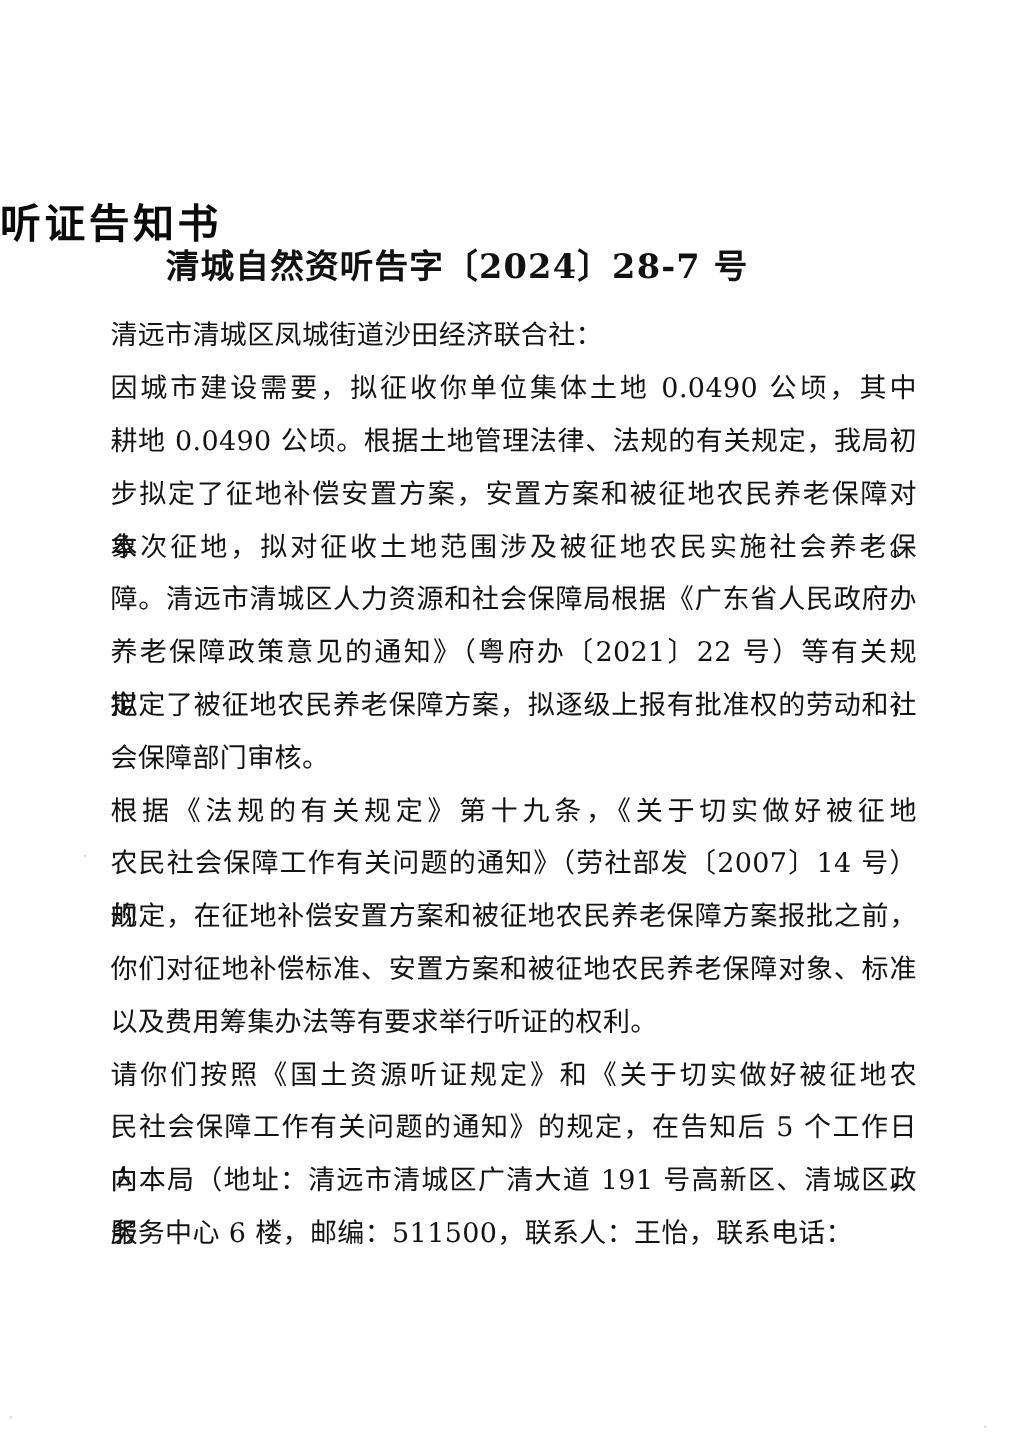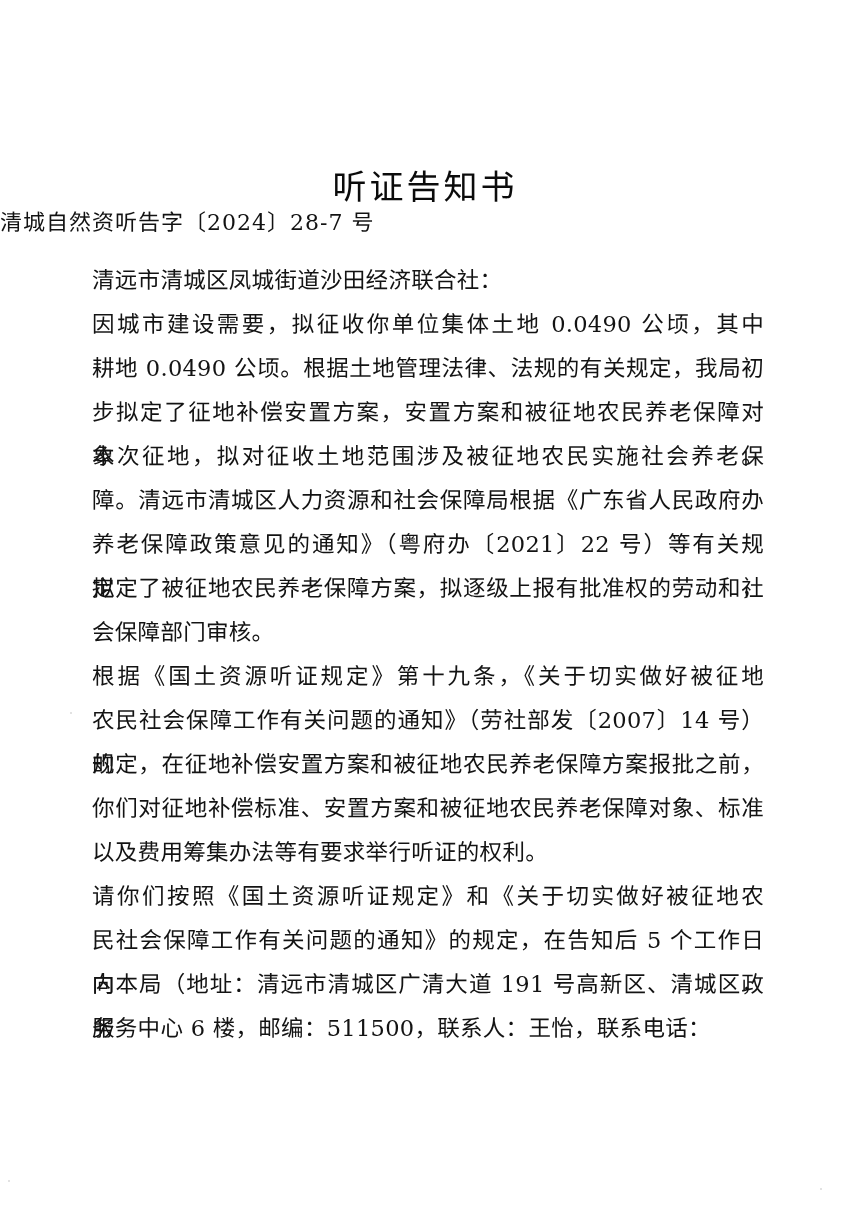--- a/index.html
+++ b/index.html
@@ -18,38 +18,38 @@
     color: #111111;
     -webkit-font-smoothing: antialiased;
   }
 
   
   .doc-title {
     position: absolute;
     left: 0;
     right: 0;
     top: 142px;
-    text-align: center;
     font-size: 34px;
-    font-weight: normal;
+    font-weight: bold;
     letter-spacing: 3px;
     line-height: 44px;
     color: #0b0b0b;
   }
 
   .doc-number {
     position: absolute;
     left: 0;
     right: 88px;
     top: 206px;
-    text-align: left;
-    font-size: 22px;
+    text-align: center;
+    font-size: 28px;
     line-height: 34px;
     letter-spacing: 1px;
     color: #121212;
+    font-weight: bold;
   }
 
   
   .body-block {
     position: absolute;
     left: 92px;
     top: 258px;
     width: 672px;
   }
 
@@ -105,21 +105,21 @@
 
     <div>
       <div class="line justify">本次征地，拟对征收土地范围涉及被征地农民实施社会养老保</div>
       <div class="line justify">障。清远市清城区人力资源和社会保障局根据《广东省人民政府办</div>
       <div class="line justify">养老保障政策意见的通知》（粤府办〔2021〕22 号）等有关规定，</div>
       <div class="line justify">拟定了被征地农民养老保障方案，拟逐级上报有批准权的劳动和社</div>
       <div class="line last">会保障部门审核。</div>
     </div>
 
     <div>
-      <div class="line justify">根据《国土资源听证规定》第十九条，《关于切实做好被征地</div>
+      <div class="line justify">根据《法规的有关规定》第十九条，《关于切实做好被征地</div>
       <div class="line justify">农民社会保障工作有关问题的通知》（劳社部发〔2007〕14 号）的</div>
       <div class="line justify">规定，在征地补偿安置方案和被征地农民养老保障方案报批之前，</div>
       <div class="line justify">你们对征地补偿标准、安置方案和被征地农民养老保障对象、标准</div>
       <div class="line last">以及费用筹集办法等有要求举行听证的权利。</div>
     </div>
 
     <div>
       <div class="line justify">请你们按照《国土资源听证规定》和《关于切实做好被征地农</div>
       <div class="line justify">民社会保障工作有关问题的通知》的规定，在告知后 5 个工作日内，</div>
       <div class="line justify">向本局（地址：清远市清城区广清大道 191 号高新区、清城区政务</div>

